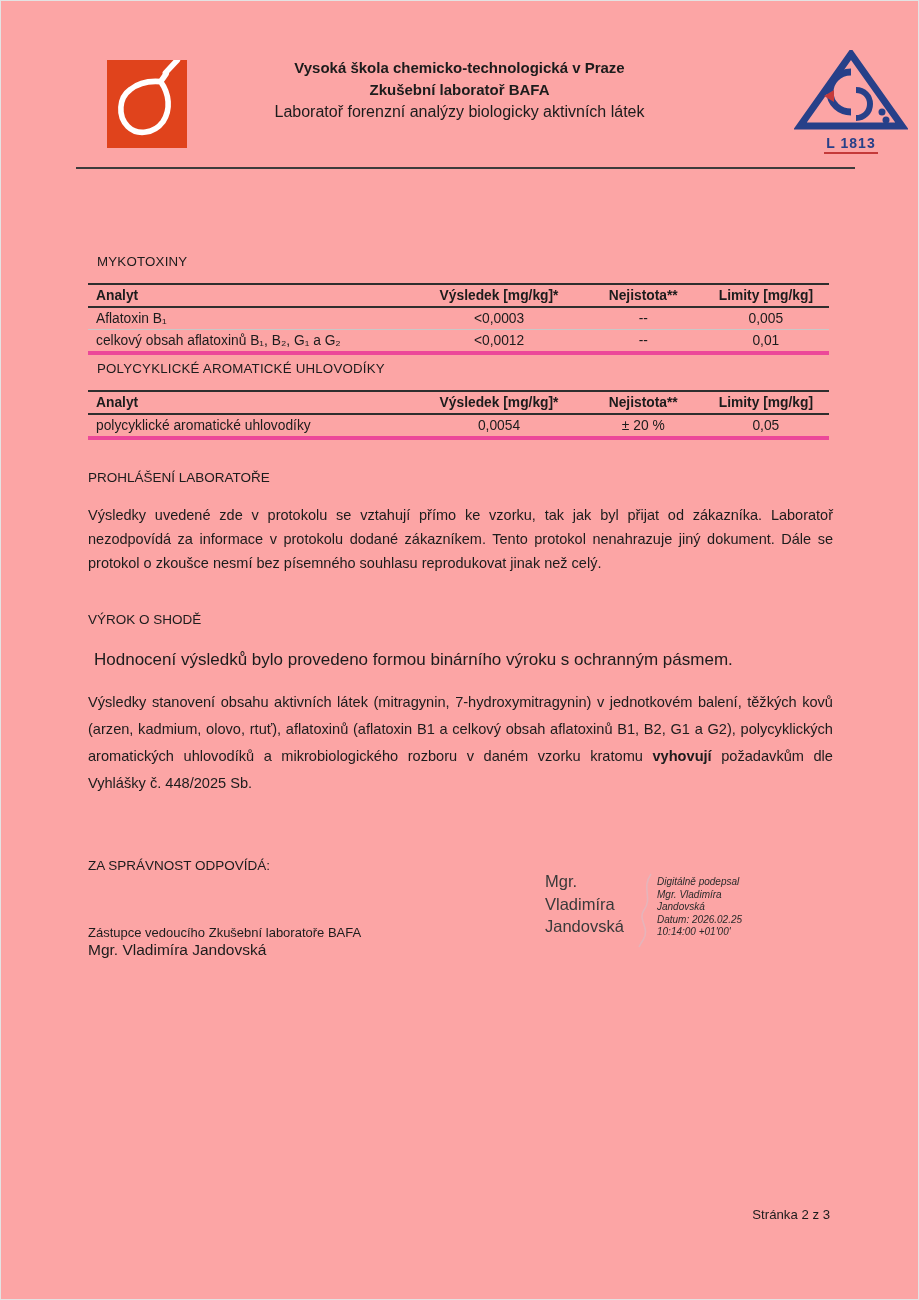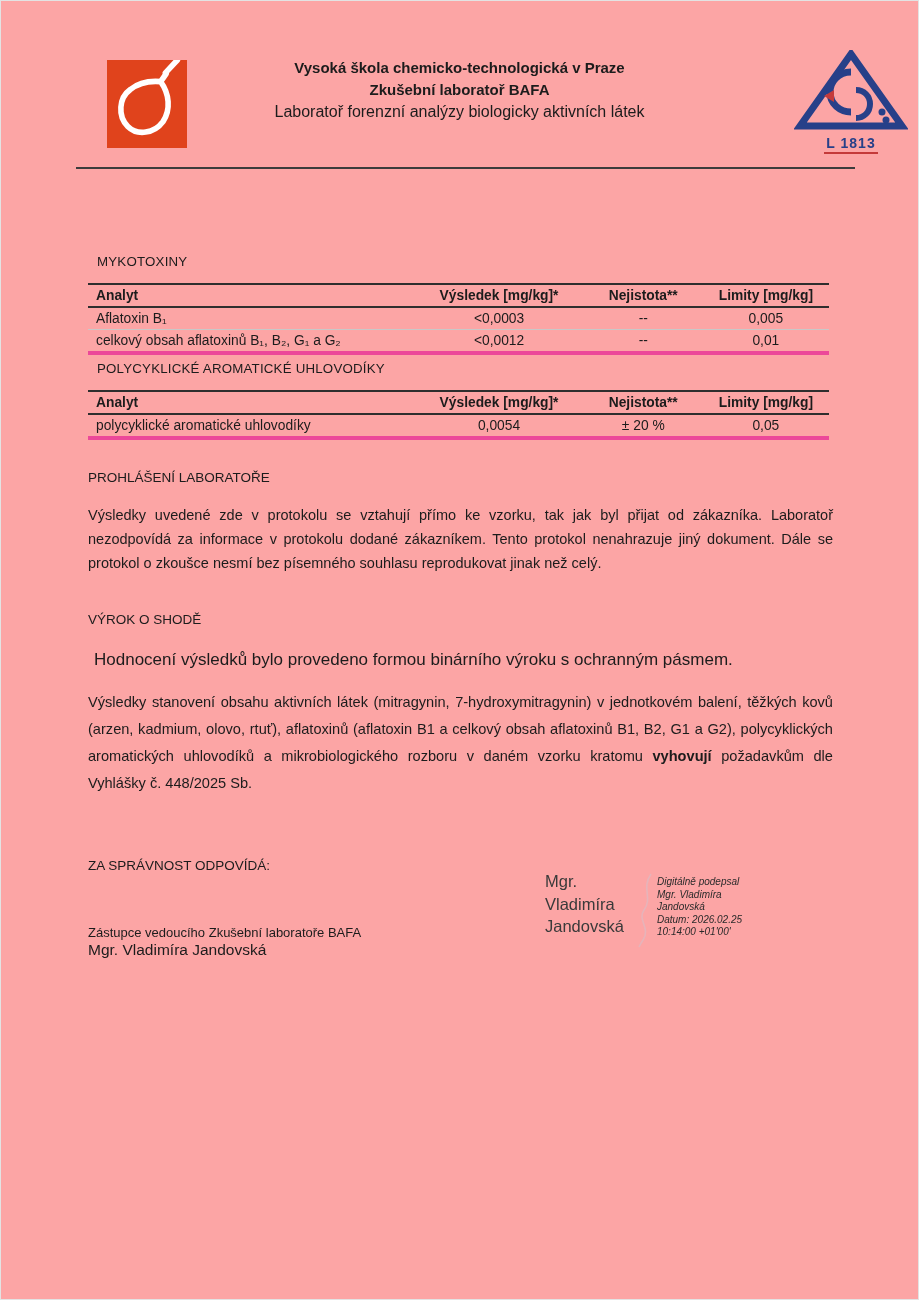--- a/index.html
+++ b/index.html
@@ -170,14 +170,15 @@
     </svg>
     <div class="ds-details">
       <div>Digitálně podepsal</div>
       <div>Mgr. Vladimíra</div>
       <div>Jandovská</div>
       <div>Datum: 2026.02.25</div>
       <div>10:14:00 +01'00'</div>
     </div>
   </div>
 
+  <div class="footer">Stránka 2 z 3</div>
 
 </div>
 
 </body></html>

